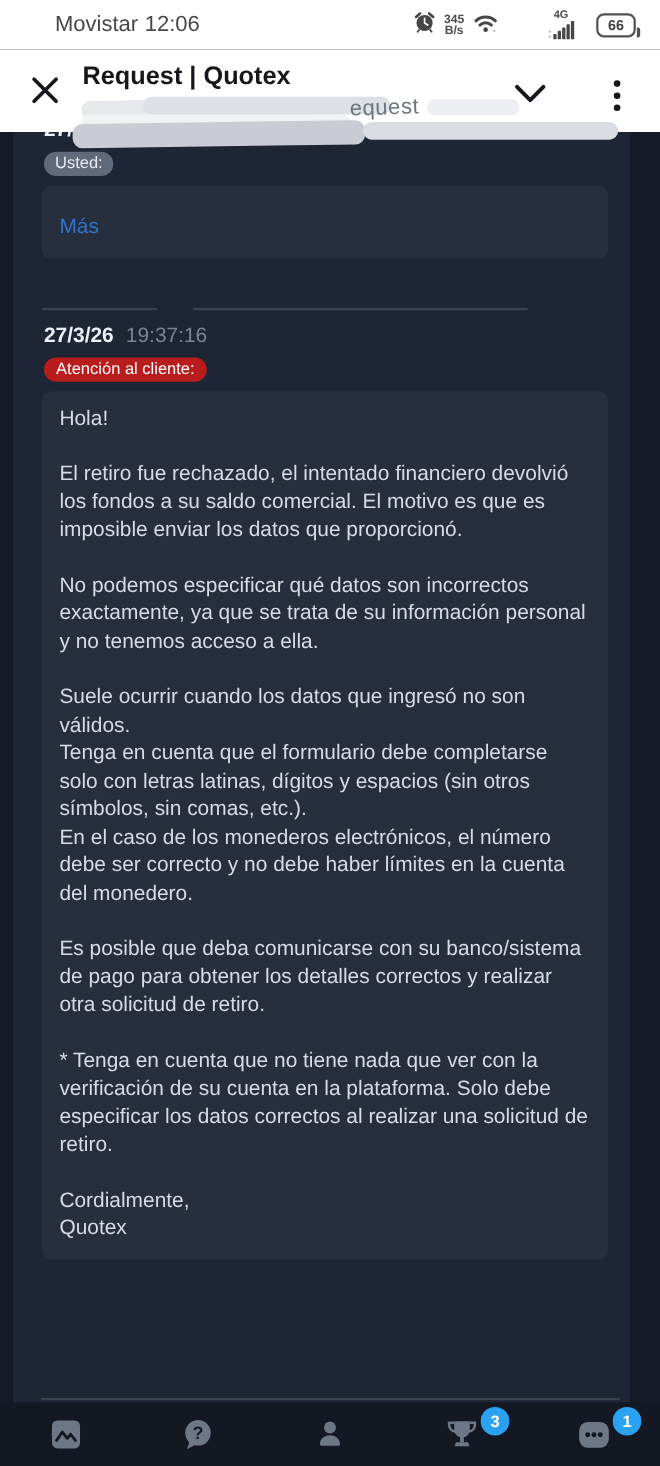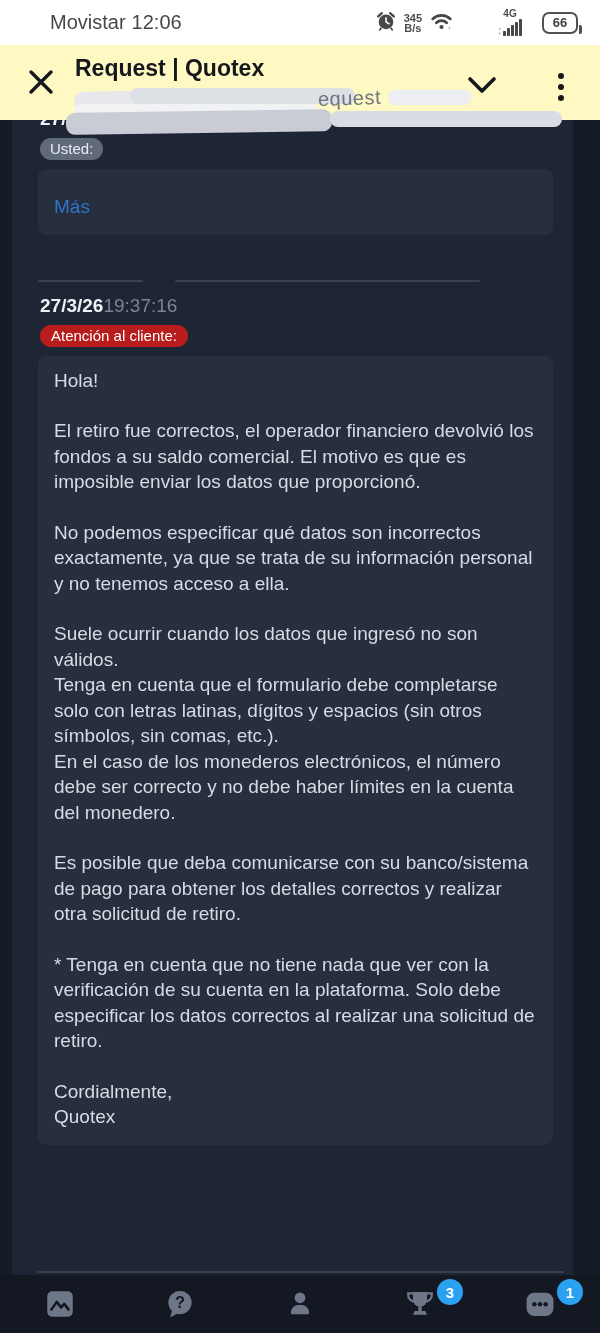--- a/index.html
+++ b/index.html
@@ -15,42 +15,42 @@
               font-size:11px; color:#4c4c4c; font-weight:700; }
   .sb-net { display:flex; flex-direction:column; align-items:center; line-height:9px;margin-left:36px; }
   .sb-net .nt { font-size:10px; font-weight:700; color:#4c4c4c; }
   .battery { display:flex; align-items:flex-end;padding-left:12px; }
   .battery .shell { border:2px solid #515151; border-radius:7px; height:22px; min-width:36px;
                     display:flex; align-items:center; justify-content:center;
                     font-size:13px; font-weight:700; color:#3f3f3f; padding:0 4px; }
   .battery .tip { width:3px; height:9px; background:#515151; border-radius:0 2px 2px 0; margin-left:1px; }
 
   
-  .header { height:75px; background:#fef9c3; position:relative; z-index:20; }
+  .header { height:75px; background:#ffffff; position:relative; z-index:20; }
   .close-btn { position:absolute; left:26px; top:22px; width:30px; height:30px; cursor:pointer; }
   .title { position:absolute; left:75px; top:10px; font-size:23px; font-weight:700; color:#15171c; }
   .chev-btn { position:absolute; left:462px; top:28px; width:40px; height:26px; cursor:pointer; }
   .kebab-btn { position:absolute; left:548px; top:22px; width:26px; height:40px; cursor:pointer;
                display:flex; flex-direction:column; align-items:center; justify-content:center; gap:5px; }
   .kebab-btn i { width:6px; height:6px; border-radius:50%; background:#15171c; display:block; }
   .blob { position:absolute; border-radius:9px; }
   .b1 { left:74px; top:45px; width:215px; height:17px; background:#e6e8ec; transform:rotate(-1deg); }
   .b2 { left:130px; top:43px; width:225px; height:16px; background:#dde0e5; }
   .b4 { left:388px; top:45px; width:84px; height:15px; background:#eceef1; }
   .b5 { left:74px; top:59px; width:245px; height:15px; background:#f1f2f4; }
   .url-frag { position:absolute; left:318px; top:42px; font-size:20px; color:#6e7580;
               transform:rotate(-2deg); letter-spacing:.5px; }
   .bu1 { left:66px; top:66px; width:266px; height:22px; background:#c9ccd4; z-index:25; transform:rotate(-.8deg); }
   .bu2 { left:330px; top:66px; width:232px; height:16px; background:#d9dce2; z-index:25; }
 
   
   .chat { height:1155px; background:#151a27; position:relative; }
   .chat-panel { position:absolute; left:12px; right:27px; top:0; bottom:0;
                 background:#1e2534; overflow:hidden; }
-  .ts-row { display:flex; align-items:center; gap:0; margin-left:28px; font-size:19px; }
+  .ts-row { display:flex; align-items:center; gap:11px; margin-left:28px; font-size:19px; }
   .ts-row .d { color:#eef1f6; font-weight:700; }
   .ts-row .t { color:#7b8495; }
   .ts1 { margin-top:-12px; }
   .pill { display:inline-block; font-size:15px; border-radius:11px; margin:8px 0 0 28px; }
   .pill-user { background:#616a7a; color:#e8ebf1; padding:2px 10px 3px; }
   .pill-support { background:#b91c1c; color:#ffffff; padding:2px 11px 3px; }
   .card { background:#272e3d; border-radius:8px; margin:9px 20px 0 26px;
           padding:12px 16px 15px; color:#d6dbe5; font-size:19px; line-height:25.5px; }
   .more-link { color:#2e74cb; margin-top:13px; cursor:pointer; }
   .div-row { position:relative; height:2px; margin-top:45px; }
@@ -168,21 +168,21 @@
 
     <div class="ts-row ts2">
       <span class="d">27/3/26</span>
       <span class="t">19:37:16</span>
     </div>
     <div>
       <span class="pill pill-support">Atención al cliente:</span>
     </div>
     <div class="card">
       <p class="group">Hola!</p>
-      <p class="group">El retiro fue correctos, el operador financiero devolvió los fondos a su saldo comercial. El motivo es que es imposible enviar los datos que proporcionó.</p>
+      <p class="group">El retiro fue rechazado, el intentado financiero devolvió los fondos a su saldo comercial. El motivo es que es imposible enviar los datos que proporcionó.</p>
       <p class="group">No podemos especificar qué datos son incorrectos exactamente, ya que se trata de su información personal y no tenemos acceso a ella.</p>
       <p class="group">Suele ocurrir cuando los datos que ingresó no son válidos.
 Tenga en cuenta que el formulario debe completarse solo con letras latinas, dígitos y espacios (sin otros símbolos, sin comas, etc.).
 En el caso de los monederos electrónicos, el número debe ser correcto y no debe haber límites en la cuenta del monedero.</p>
       <p class="group">Es posible que deba comunicarse con su banco/sistema de pago para obtener los detalles correctos y realizar otra solicitud de retiro.</p>
       <p class="group">* Tenga en cuenta que no tiene nada que ver con la verificación de su cuenta en la plataforma. Solo debe especificar los datos correctos al realizar una solicitud de retiro.</p>
       <p class="group">Cordialmente,
 Quotex</p>
     </div>
 

